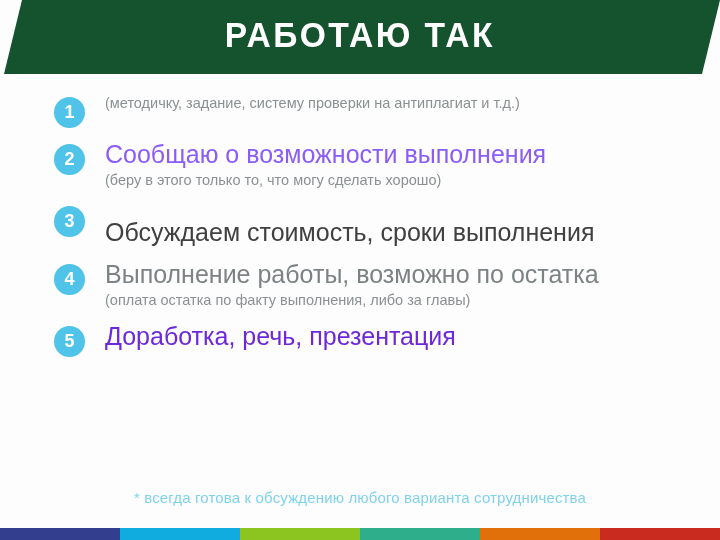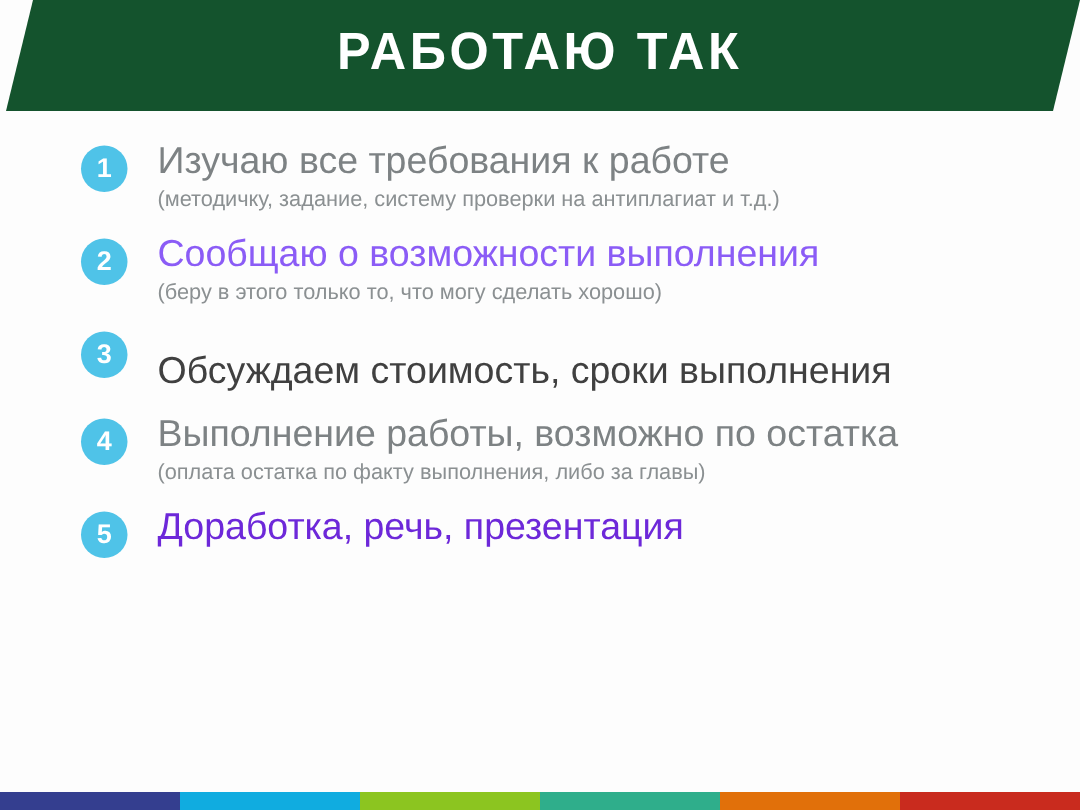--- a/index.html
+++ b/index.html
@@ -150,21 +150,20 @@
     <div class="banner-title" style="color: rgb(255, 255, 255);">РАБОТАЮ ТАК</div>
   </div>
 
   <div class="steps">
 
     <div class="step">
       <div class="badge" style="background: rgb(79, 195, 232); color: rgb(255, 255, 255);">
         <span class="badge-inner">1</span>
       </div>
       <div class="step-texts">
-        <div class="step-title" style="color: rgb(125, 130, 132);">Изучаю все требования к работе</div>
         <div class="step-sub" style="color: rgb(139, 144, 146);">(методичку, задание, систему проверки на антиплагиат и т.д.)</div>
       </div>
     </div>
 
     <div class="step">
       <div class="badge" style="background: rgb(79, 195, 232); color: rgb(255, 255, 255);">
         <span class="badge-inner">2</span>
       </div>
       <div class="step-texts">
         <div class="step-title" style="color: #8b5cf6;">Сообщаю о возможности выполнения</div>
@@ -196,20 +195,21 @@
         <span class="badge-inner">5</span>
       </div>
       <div class="step-texts">
         <div class="step-title" style="color: #6d28d9;">Доработка, речь, презентация</div>
 
       </div>
     </div>
 
   </div>
 
+  <div class="footnote" style="color: rgb(127, 210, 236);">* всегда готова к обсуждению любого варианта сотрудничества</div>
 
 
   <div class="colorbar">
     <span style="background: rgb(52, 62, 143);"></span>
     <span style="background: rgb(16, 172, 224);"></span>
     <span style="background: rgb(140, 197, 32);"></span>
     <span style="background: rgb(47, 174, 139);"></span>
     <span style="background: rgb(225, 112, 10);"></span>
     <span style="background: rgb(201, 43, 30);"></span>
   </div>

